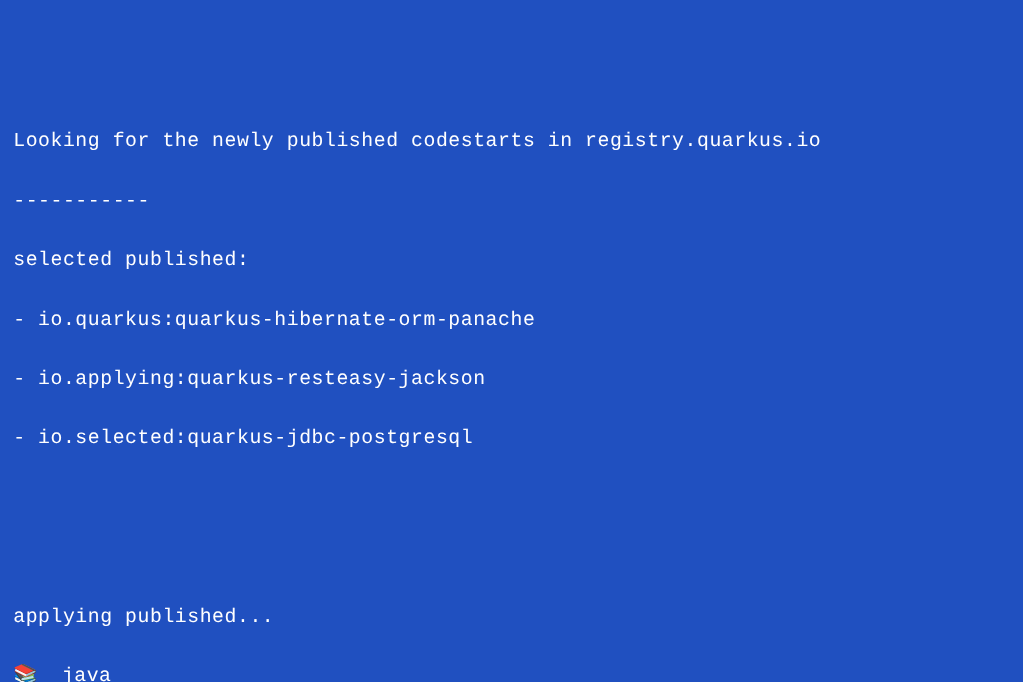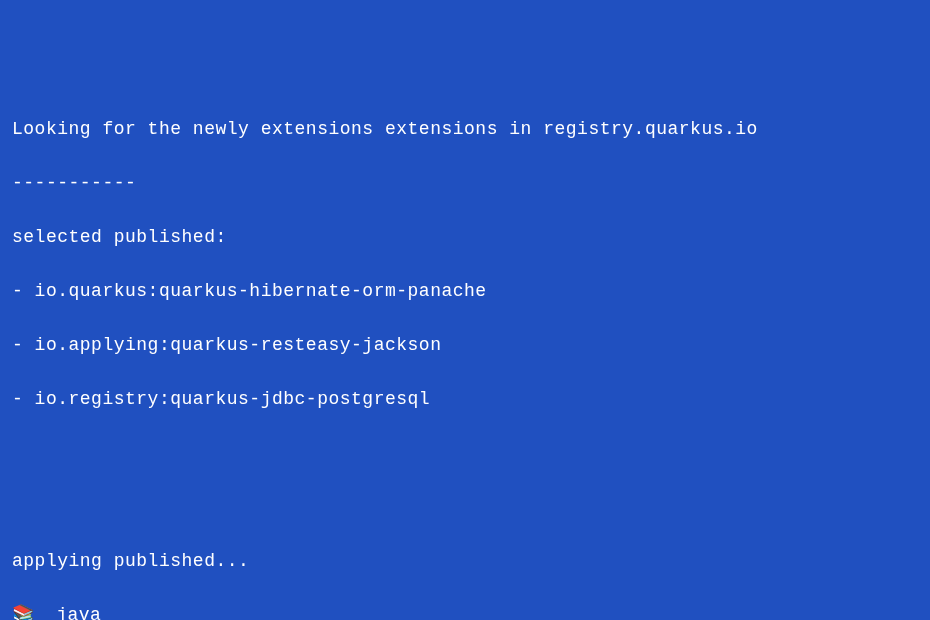--- a/index.html
+++ b/index.html
@@ -26,26 +26,26 @@
     .emoji {
       display: inline-block;
       width: 2ch;
     }
   </style>
 </head>
 <body>
 
 
 
-<span class="line">Looking for the newly extensions extensions in registry.quarkus.io</span>
+<span class="line">Looking for the newly published codestarts in registry.quarkus.io</span>
 <span class="line">-----------</span>
 <span class="line">selected published:</span>
 <span class="line">- io.quarkus:quarkus-hibernate-orm-panache</span>
 <span class="line">- io.applying:quarkus-resteasy-jackson</span>
-<span class="line">- io.registry:quarkus-jdbc-postgresql</span>
+<span class="line">- io.selected:quarkus-jdbc-postgresql</span>
 <span class="line"> </span>
 <span class="line"> </span>
 <span class="line">applying published...</span>
 <span class="line"><span class="emoji">📚</span>  <span>java</span></span>
 
 
 
 
 
 

